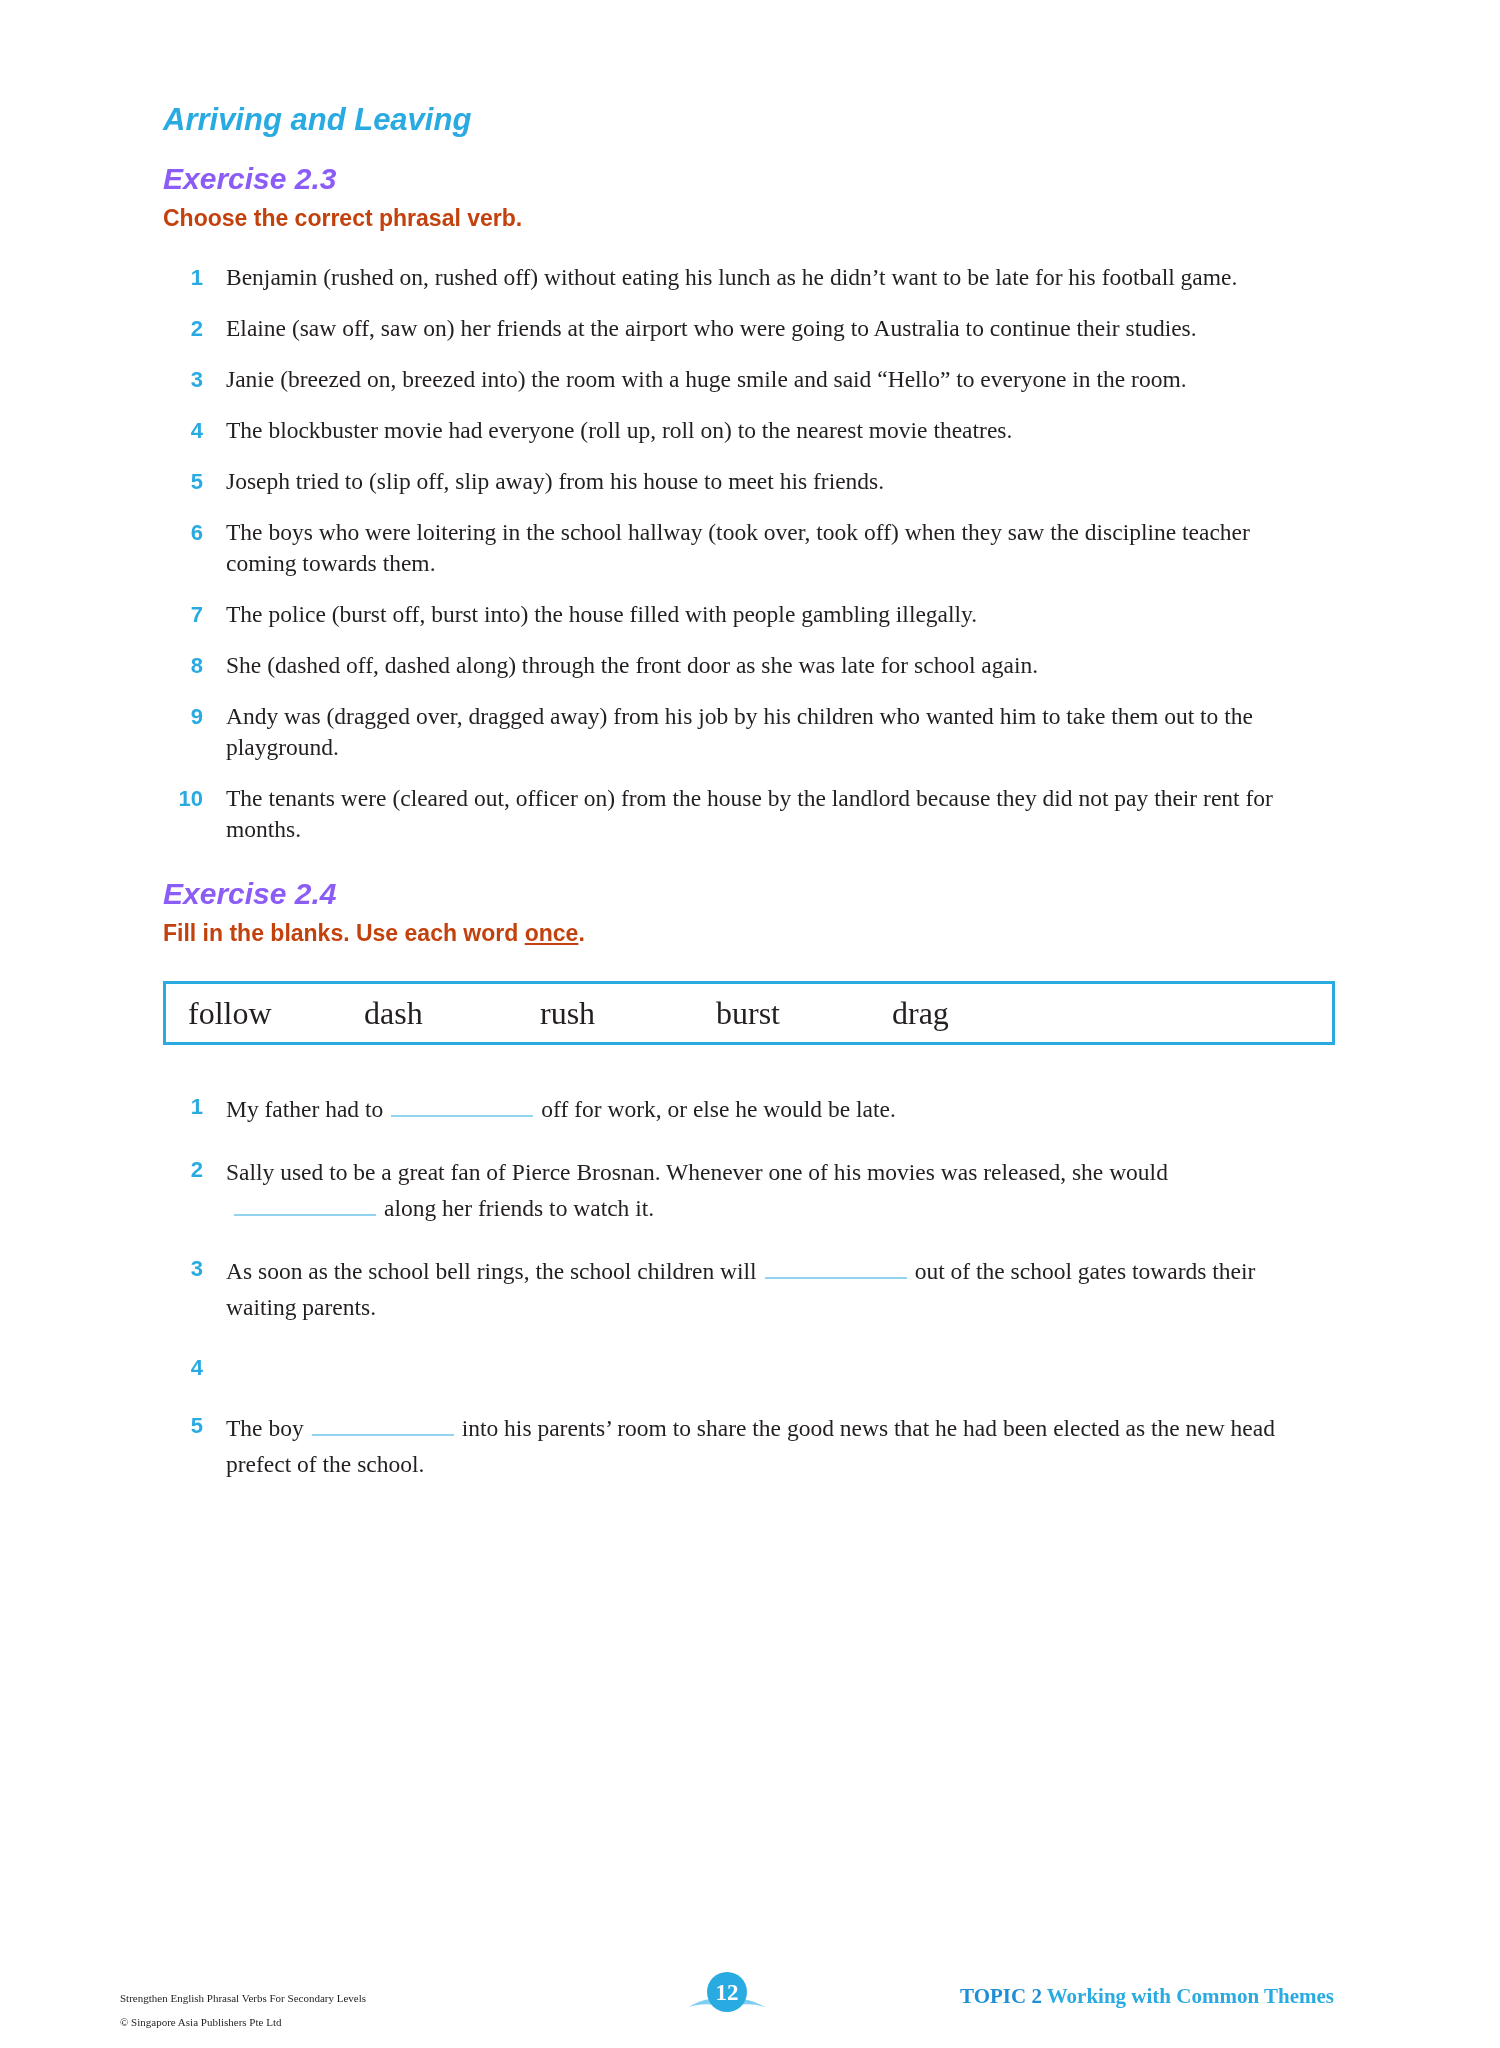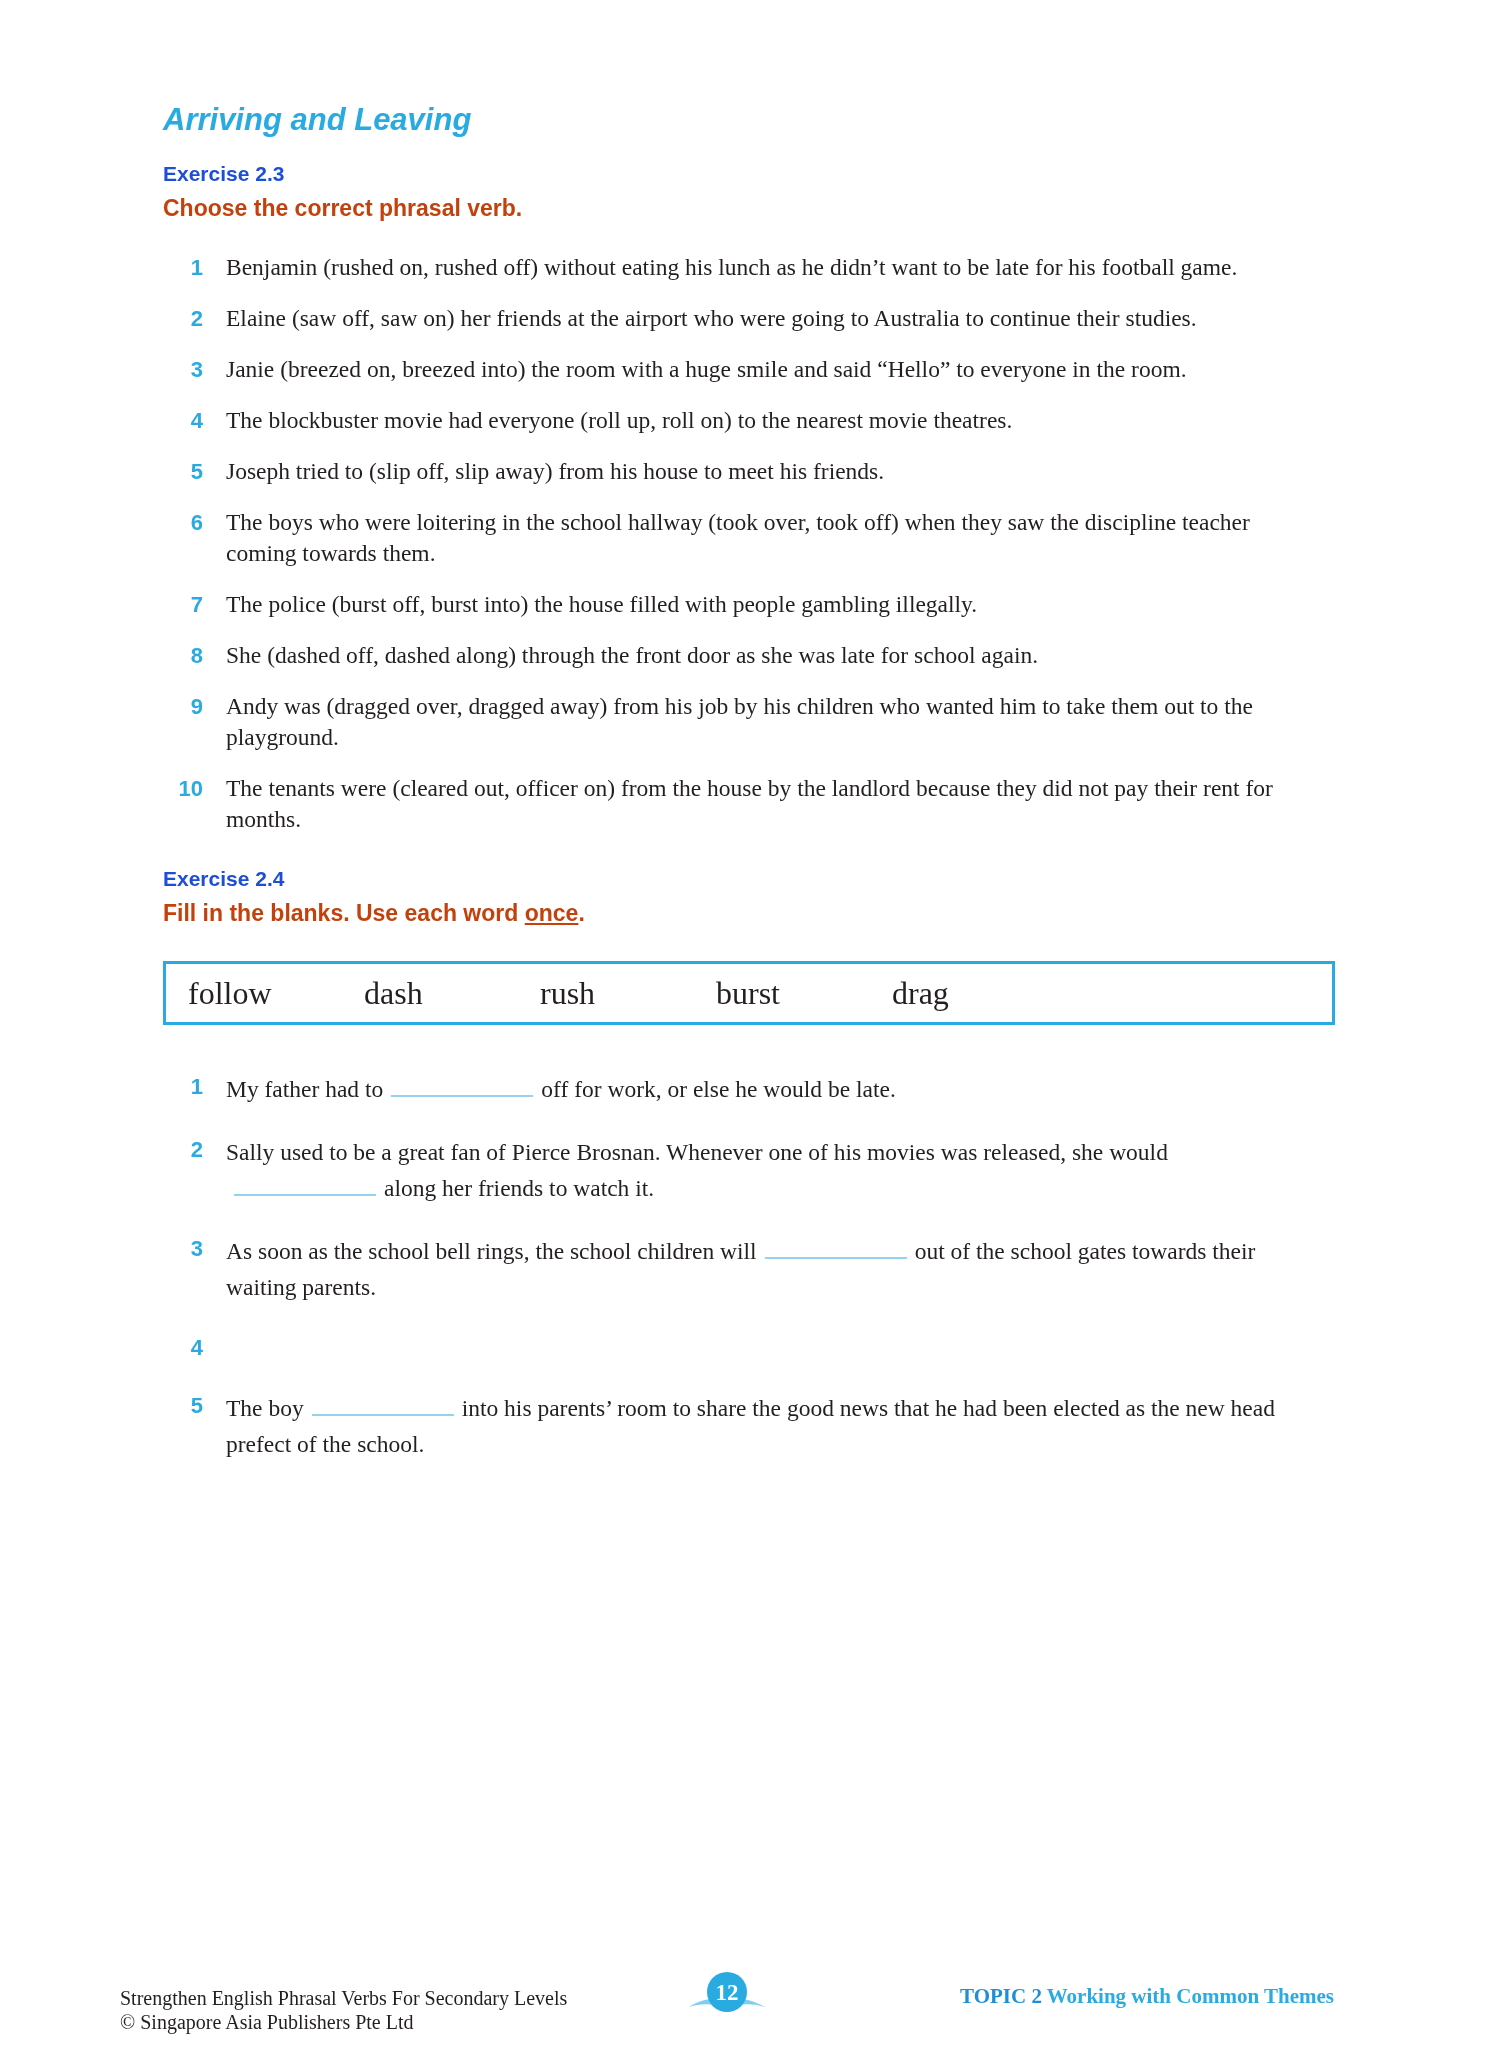--- a/index.html
+++ b/index.html
@@ -21,23 +21,24 @@
     font-family: "Liberation Sans", "DejaVu Sans", sans-serif;
     font-weight: 700;
     font-size: 31px;
     color: #29abe2;
     margin: 0 0 24px 0;
     font-style: italic;
   }
   .exercise-heading {
     font-family: "Liberation Sans", "DejaVu Sans", sans-serif;
     font-weight: 700;
-    font-size: 21px;
-    color: #1d4ed8;
+    font-size: 30px;
+    color: #8b5cf6;
     margin: 0 0 9px 0;
+    font-style: italic;
   }
   .instruction {
     font-family: "Liberation Sans", "DejaVu Sans", sans-serif;
     font-weight: 700;
     font-size: 23px;
     color: #c2410c;
     margin: 0 0 30px 0;
   }
   .instruction .underline { text-decoration: underline; }
   .q-list { margin: 0; padding: 0; }
@@ -80,21 +81,21 @@
     margin: 0 8px;
   }
   .footer {
     position: absolute;
     left: 120px; right: 166px; bottom: 14px;
     display: flex;
     align-items: center;
   }
   .footer-left {
     flex: 1;
-    font-size: 20px;
+    font-size: 11px;
     line-height: 24px;
     color: #231f20;
     margin-top: 27px;
   }
   .footer-right {
     flex: 1;
     text-align: right;
     font-size: 21px;
     font-weight: 700;
     white-space: nowrap;

